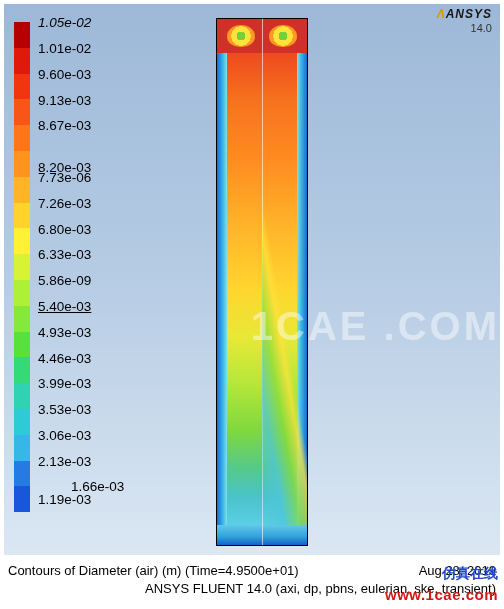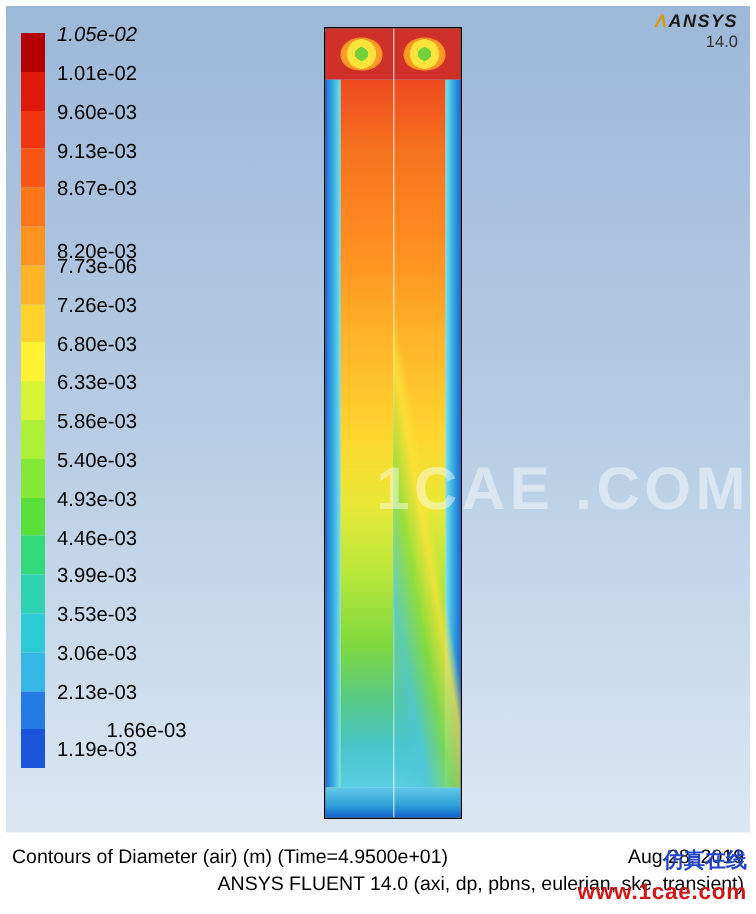--- a/index.html
+++ b/index.html
@@ -234,25 +234,25 @@
       <div class="legend-row">
         <div class="swatch" style="background:#fff133;"></div>
         <div class="label" style="transform: translateY(-12px);">6.80e-03</div>
       </div>
       <div class="legend-row">
         <div class="swatch" style="background:#d8f335;"></div>
         <div class="label" style="transform: translateY(-12px);">6.33e-03</div>
       </div>
       <div class="legend-row">
         <div class="swatch" style="background:#aef037;"></div>
-        <div class="label" style="transform: translateY(-12px);">5.86e-03</div>
+        <div class="label" style="transform: translateY(-12px);">5.86e-09</div>
       </div>
       <div class="legend-row">
         <div class="swatch" style="background:#84e939;"></div>
-        <div class="label" style="transform: translateY(-12px);">5.40e-03</div>
+        <div class="label" style="transform: translateY(-12px); text-decoration: underline;">5.40e-03</div>
       </div>
       <div class="legend-row">
         <div class="swatch" style="background:#5ae03b;"></div>
         <div class="label" style="transform: translateY(-12px);">4.93e-03</div>
       </div>
       <div class="legend-row">
         <div class="swatch" style="background:#34d97a;"></div>
         <div class="label" style="transform: translateY(-12px);">4.46e-03</div>
       </div>
       <div class="legend-row">

